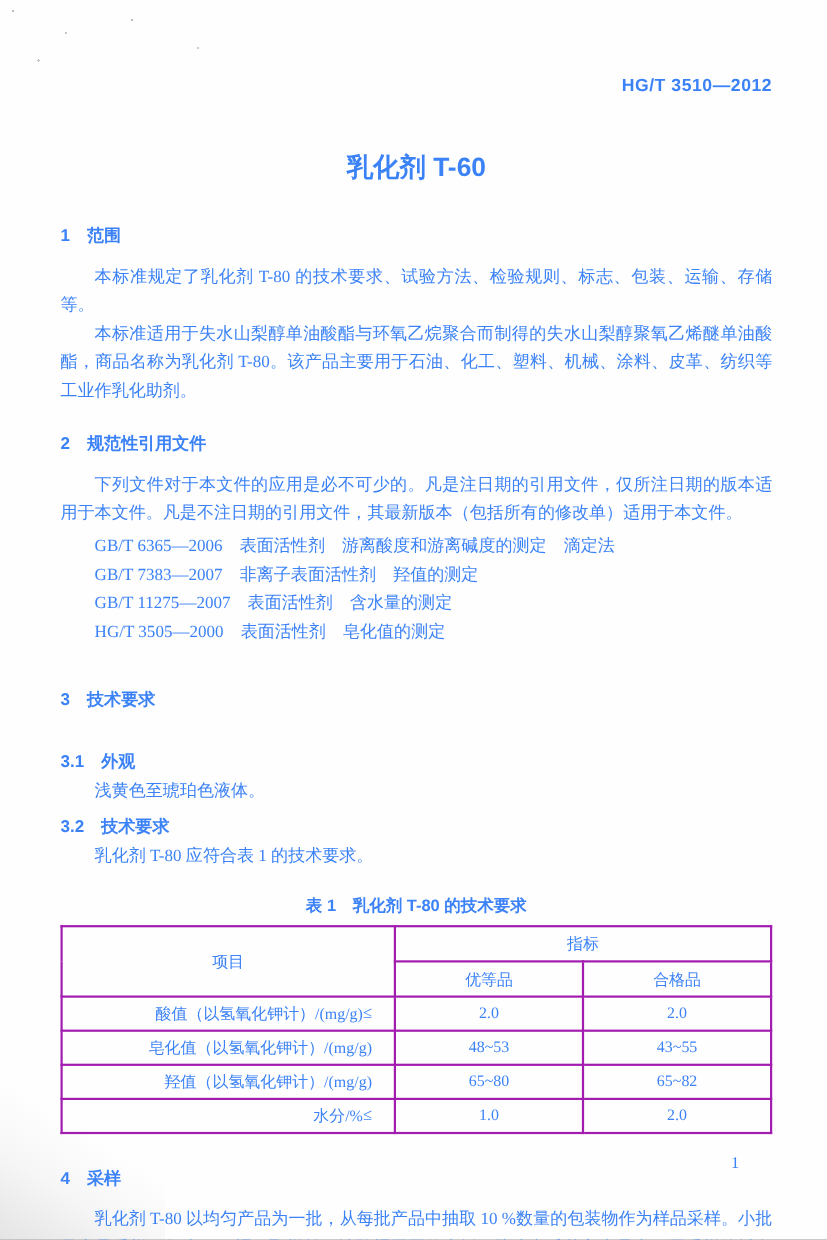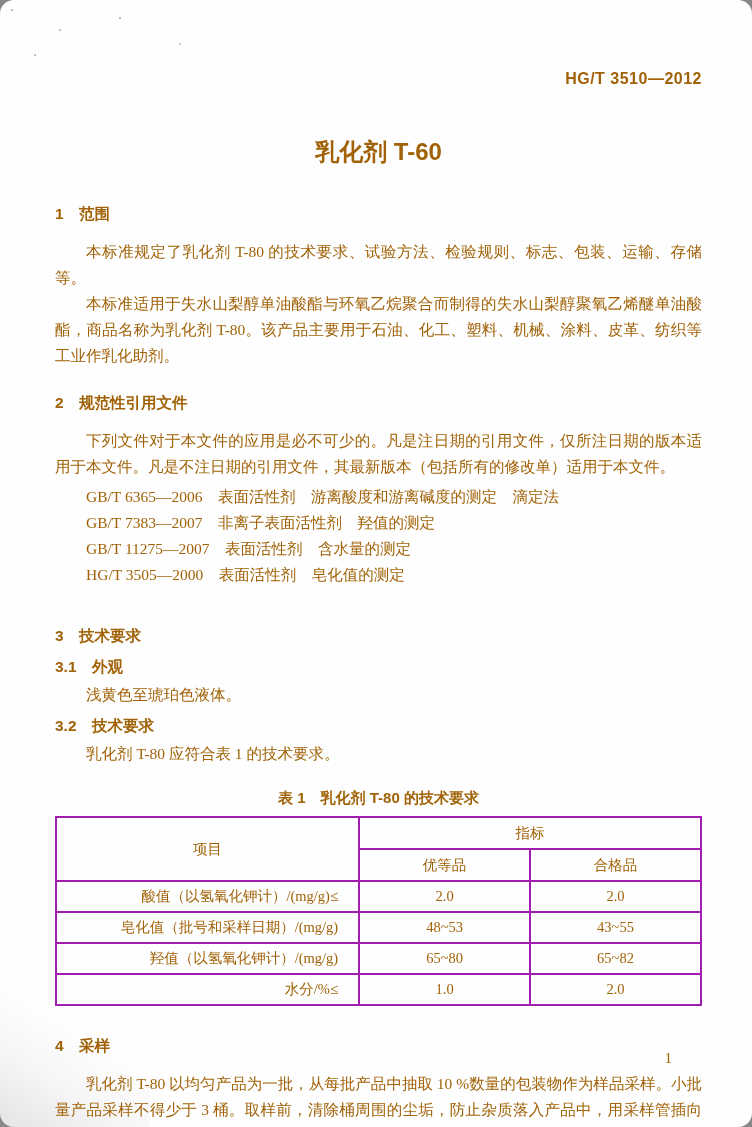--- a/index.html
+++ b/index.html
@@ -3,23 +3,22 @@
 <meta charset="utf-8">
 <style>
   html, body { margin: 0; padding: 0; background: #888; }
   .page {
     position: relative;
     width: 752px;
     height: 1127px;
     margin: 0 auto;
     background: #fefefe;
     overflow: hidden;
-    color: #a16207;
+    color: #3b82f6;
     font-family: "Liberation Serif", "DejaVu Serif", serif;
-    border-radius: 14px;
   }
   
   .scan-noise-top {
     position: absolute; top: 0; left: 0; width: 260px; height: 80px;
     background-image:
       radial-gradient(circle 1px at 12px 10px, #bbb 0, #bbb 1px, transparent 1px),
       radial-gradient(circle 1px at 60px 30px, #c5c5c5 0, #c5c5c5 1px, transparent 1px),
       radial-gradient(circle 1px at 120px 18px, #bbb 0, #bbb 1px, transparent 1px),
       radial-gradient(circle 1px at 180px 44px, #ccc 0, #ccc 1px, transparent 1px),
       radial-gradient(circle 1px at 35px 55px, #c0c0c0 0, #c0c0c0 1px, transparent 1px);
@@ -52,21 +51,21 @@
     font-weight: bold;
     font-size: 24px;
   }
   .sec-heading {
     font-family: "Liberation Sans", "DejaVu Sans", sans-serif;
     font-weight: bold;
     font-size: 15.5px;
     margin: 0;
   }
   .h-l1 { margin-top: 36px; }
-  .h-l2 { margin-top: 10px; }
+  .h-l2 { margin-top: 35px; }
   p.body-para {
     margin: 8px 0 0 0;
     font-size: 15.5px;
     line-height: 26px;
     text-align: justify;
     text-indent: 2em;
   }
   p.no-indent-follow { margin-top: 0; }
   .ref-list { margin: 4px 0 0 0; padding: 0; list-style: none; }
   .ref-list li {
@@ -157,21 +156,21 @@
                 <span>酸值（以氢氧化钾计）/(mg/g)</span>
                 <span class="op-lte">≤</span>
               </span>
             </td>
           <td class="cell-val">2.0</td>
           <td class="cell-val">2.0</td>
         </tr>
         <tr>
           <td class="cell-item">
               <span class="item-flex">
-                <span>皂化值（批号和采样日期）/(mg/g)</span>
+                <span>皂化值（以氢氧化钾计）/(mg/g)</span>
                 <span class="op-lte"></span>
               </span>
             </td>
           <td class="cell-val">48~53</td>
           <td class="cell-val">43~55</td>
         </tr>
         <tr>
           <td class="cell-item">
               <span class="item-flex">
                 <span>羟值（以氢氧化钾计）/(mg/g)</span>

